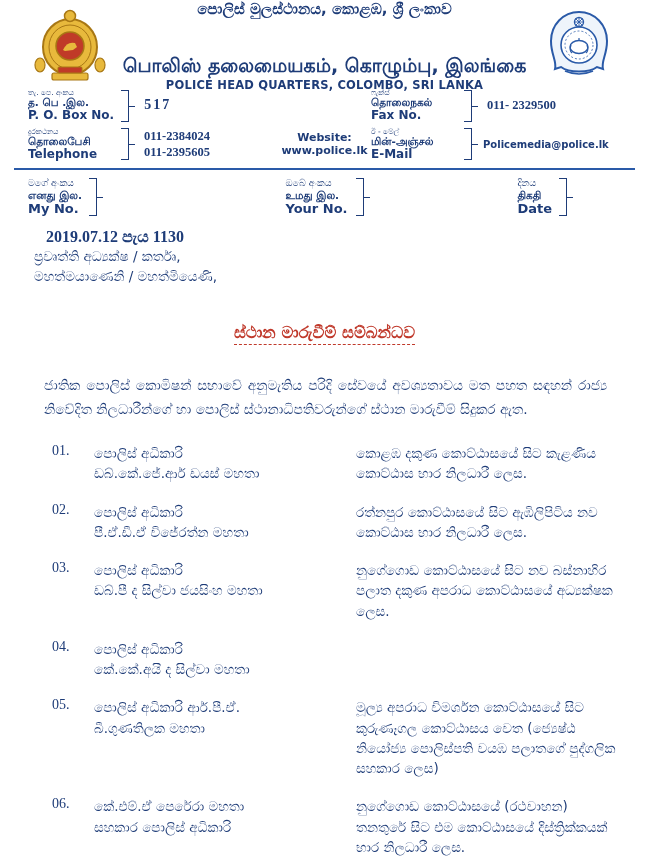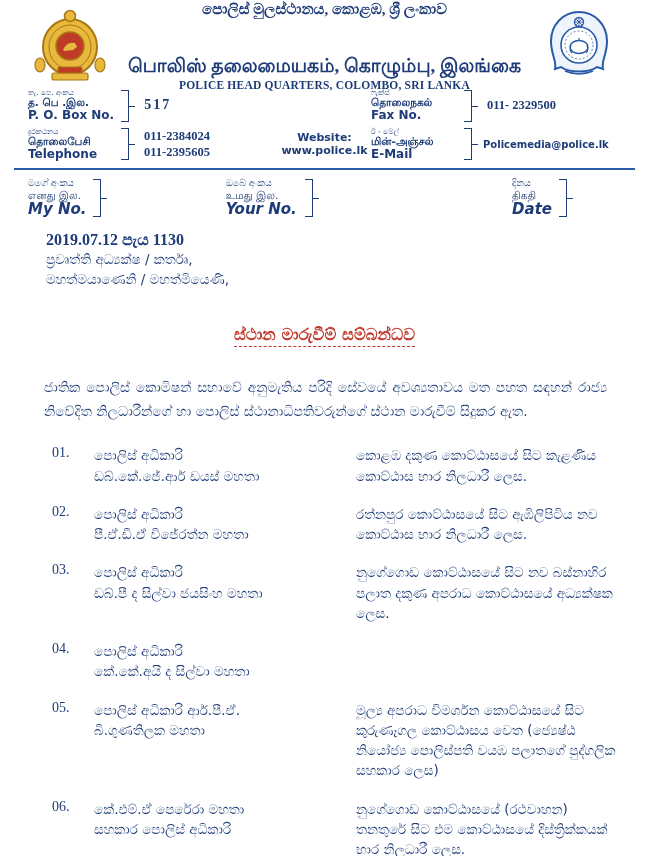--- a/index.html
+++ b/index.html
@@ -8,21 +8,21 @@
     --red:#c0392b;
   }
   *{margin:0;padding:0;box-sizing:border-box;}
   html,body{background:#ffffff;}
   body{font-family:"DejaVu Sans","Liberation Sans",sans-serif;color:var(--ink);}
   .page{
     width:645px;height:856px;overflow:hidden;background:#fff;
     padding:8px 24px 0 28px;position:relative;
   }
   
-  .hdr{display:flex;align-items:center;justify-content:center;height:76px;font-family:Liberation Serif, serif;}
+  .hdr{display:flex;align-items:center;justify-content:center;height:76px;}
   .hdr-center{flex:1;text-align:center;line-height:1.25;padding:0 6px;}
   .hdr-si{font-size:15px;font-weight:bold;}
   .hdr-ta{font-size:19px;font-weight:bold;margin-top:36px;}
   .hdr-en{font-size:11.5px;font-weight:bold;letter-spacing:.2px;}
   .logo{width:84px;height:74px;flex:0 0 auto;}
   
   .contact{margin-top:4px;}
   .c-row{display:grid;grid-template-columns:250px 1fr 250px;align-items:center;margin-top:5px;}
   .field{display:flex;align-items:center;gap:7px;}
   .f-labels{line-height:1.12;min-width:86px;}
@@ -33,30 +33,30 @@
     border-top:1.6px solid var(--ink);border-right:1.6px solid var(--ink);border-bottom:1.6px solid var(--ink);}
   .bracket::after{content:"";position:absolute;top:50%;right:-7px;width:7px;border-top:1.6px solid var(--ink);}
   .f-vals{font-family:"Liberation Serif","DejaVu Serif",serif;font-weight:bold;font-size:12.5px;line-height:1.35;padding-left:8px;}
   .f-vals.big{font-size:14px;letter-spacing:2px;}
   .f-vals.email{font-family:"DejaVu Sans",sans-serif;font-size:10px;padding-left:4px;}
   .website{text-align:center;font-size:11px;font-weight:bold;align-self:end;padding-bottom:4px;}
   .rule{border-top:2px solid var(--line);margin:7px -14px 0 -14px;}
   
   .ref-row{display:grid;grid-template-columns:1fr 1fr 1fr;margin-top:7px;}
   .ref{display:flex;align-items:center;gap:7px;}
-  .ref.mid{gap:8px;}
+  .ref.mid{justify-content:center;gap:8px;}
   .ref.right{justify-content:flex-end;padding-right:54px;}
   .r-labels{line-height:1.18;}
   .r-si{font-size:9.5px;}
-  .r-ta{font-size:10.5px;font-weight:normal;}
-  .r-en{font-size:15px;font-weight:bold;font-style:italic;}
+  .r-ta{font-size:10.5px;font-weight:bold;}
+  .r-en{font-size:13px;font-weight:bold;}
   .bracket.tall{height:38px;}
   
   .dateline{margin:12px 0 0 18px;font-family:"Liberation Serif","DejaVu Serif",serif;font-weight:bold;font-size:16px;}
-  .addr{margin-left:18px;font-size:13.5px;line-height:1.5;}
+  .addr{margin-left:6px;font-size:13.5px;line-height:1.5;}
   .subject-wrap{text-align:center;margin-top:36px;}
   .subject{display:inline-block;color:var(--red);font-weight:bold;font-size:16.5px;
     border-bottom:1.8px dashed var(--red);padding-bottom:2px;}
   .intro{margin:28px 14px 0 16px;font-size:13.8px;line-height:1.75;text-align:justify;}
   
   .list{margin-top:22px;}
   .t-row{display:grid;grid-template-columns:42px 262px 1fr;margin-bottom:18px;padding-left:24px;}
   .t-no{font-family:"Liberation Serif","DejaVu Serif",serif;font-size:14px;}
   .t-officer{font-size:13.5px;line-height:1.5;padding-right:10px;}
   .t-detail{font-size:13.5px;line-height:1.5;padding-right:4px;}

